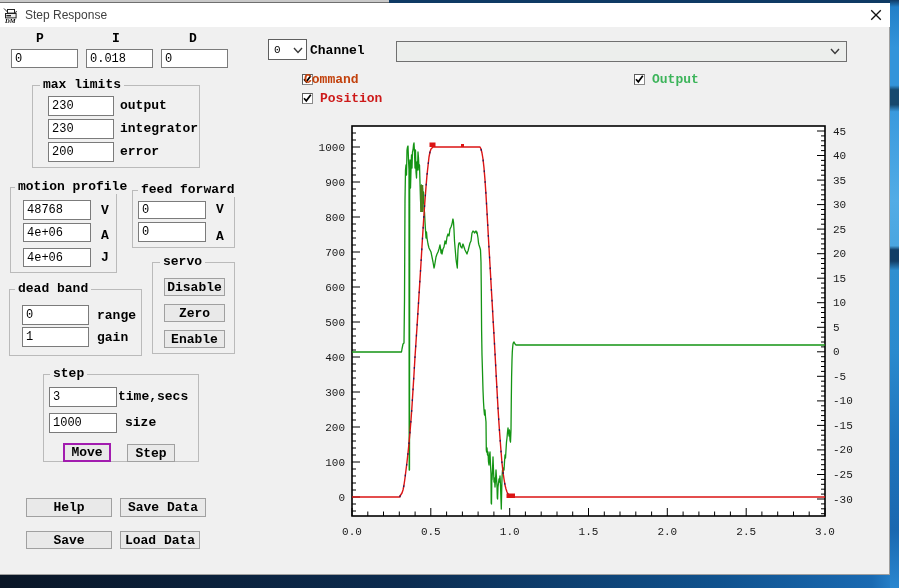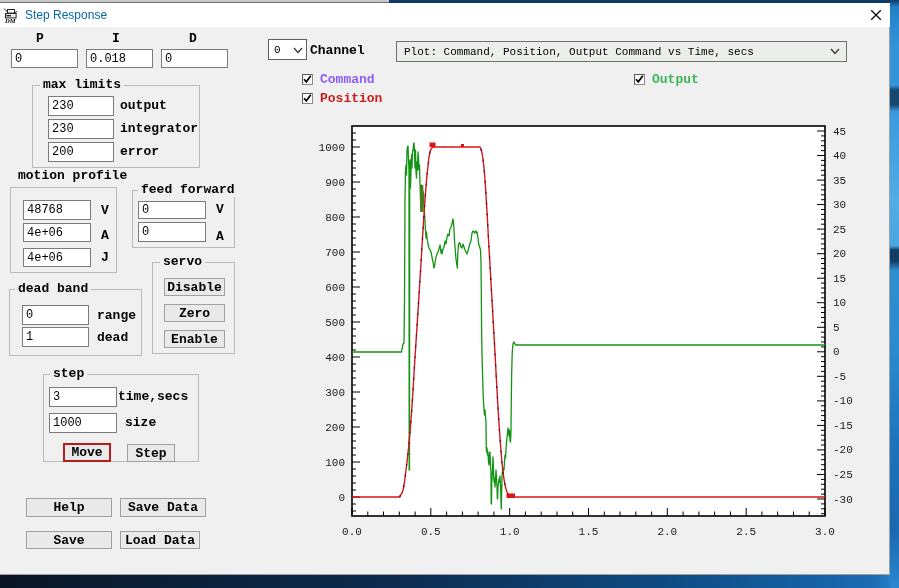--- a/index.html
+++ b/index.html
@@ -1,21 +1,21 @@
 <!DOCTYPE html>
 <html><head><meta charset="utf-8"><style>
 html,body{margin:0;padding:0}
 #scene{position:relative;width:899px;height:588px;overflow:hidden;background:#f0f0f0;font-family:"Liberation Mono",monospace}
 #scene *{box-sizing:border-box}
 .lab{position:absolute;font:bold 13px "Liberation Mono",monospace;color:#000;white-space:pre;line-height:14px}
 .glabel{position:absolute;font:bold 13px "Liberation Mono",monospace;color:#000;background:#f0f0f0;padding:0 3px;line-height:14px;white-space:pre}
 .entry{position:absolute;background:#fff;border:1px solid #7b7b7b;font:12px "Liberation Mono",monospace;color:#000;padding-left:3px;display:flex;align-items:center}
 .group{position:absolute;border:1px solid #bababa}
 .btn{position:absolute;background:#e9e9e9;border:1px solid #a0a0a0;font:bold 13px "Liberation Mono",monospace;color:#000;display:flex;align-items:center;justify-content:center}
-.bluebtn{border:2px solid #b91c1c}
+.bluebtn{border:2px solid #a21caf}
 .cb{position:absolute;width:11px;height:11px;background:#fff;border:1px solid #8a8a8a;border-top-color:#5c5c5c;border-left-color:#5c5c5c}
 .cb svg{position:absolute;left:-1px;top:-1px}
 </style></head><body>
 <div id="scene">
 
 <div style="position:absolute;left:0;top:0;width:899px;height:588px;background:linear-gradient(90deg,#0a1626 0%,#0c2c50 45%,#10528e 80%,#1a6ab2 97%,#2a87d0 100%)"></div>
 <div style="position:absolute;left:890px;top:0;width:9px;height:588px;background:linear-gradient(180deg,#0f3a64 0%,#2280c8 1.2%,#3394da 8%,#3394da 14.5%,#16486e 15.3%,#16486e 17.8%,#3a9ade 19%,#52ace6 34%,#4aa6e0 41.8%,#123e66 42.5%,#123e66 44.4%,#2e8fd0 46%,#2a8ace 60%,#1e74bc 75%,#1a68b0 90%,#2a87d0 100%)"></div>
 <div style="position:absolute;left:0;top:0;width:389px;height:3px;background:#c9c9c9;border-bottom:1px solid #6f6f6f"></div>
 <div style="position:absolute;left:389px;top:0;width:501px;height:4px;background:#0e3a64"></div>
 
@@ -23,41 +23,41 @@
 <div style="position:absolute;left:0;top:3px;width:890px;height:24px;background:#fff"></div>
 
 <svg style="position:absolute;left:3px;top:7px" width="15" height="16" viewBox="0 0 15 16">
 <rect x="4.5" y="2.5" width="7" height="3.6" fill="#fff" stroke="#222" stroke-width="1"></rect>
 <rect x="2.5" y="6.5" width="10.6" height="4.4" fill="#eee" stroke="#222" stroke-width="1"></rect>
 <line x1="3.4" y1="8.7" x2="8" y2="8.7" stroke="#222" stroke-width="1.4"></line>
 <line x1="1" y1="1.5" x2="4.5" y2="5" stroke="#222" stroke-width="1"></line>
 <line x1="12" y1="5.5" x2="14" y2="4.5" stroke="#222" stroke-width="1"></line>
 <text x="2" y="15.5" font-family="Liberation Serif,serif" font-style="italic" font-weight="bold" font-size="6.5" fill="#000">DM</text>
 </svg>
-<div style="position:absolute;left:25px;top:8px;font:12px 'Liberation Sans',sans-serif;color:#0369a1">Step Response</div>
+<div style="position:absolute;left:25px;top:8px;font:12px 'Liberation Sans',sans-serif;color:#404040">Step Response</div>
 <svg style="position:absolute;left:869px;top:8px" width="14" height="14" viewBox="0 0 14 14">
 <line x1="2.2" y1="2.2" x2="11.8" y2="11.8" stroke="#111" stroke-width="1.3"></line>
 <line x1="11.8" y1="2.2" x2="2.2" y2="11.8" stroke="#111" stroke-width="1.3"></line>
     </svg>
 <div class="lab" style="left:36px;top:32px">P</div>
 <div class="lab" style="left:112px;top:32px">I</div>
 <div class="lab" style="left:189px;top:32px">D</div>
 <div class="entry" style="left:11px;top:49px;width:67px;height:19px">0</div>
 <div class="entry" style="left:86px;top:49px;width:67px;height:19px">0.018</div>
 <div class="entry" style="left:161px;top:49px;width:67px;height:19px">0</div>
 <div class="group" style="left:32px;top:85px;width:168px;height:83px"></div>
 <div class="glabel" style="left:40px;top:78px">max limits</div>
 <div class="entry" style="left:48px;top:96px;width:66px;height:20px">230</div>
 <div class="lab" style="left:120px;top:99px">output</div>
 <div class="entry" style="left:48px;top:119px;width:66px;height:20px">230</div>
 <div class="lab" style="left:120px;top:122px">integrator</div>
 <div class="entry" style="left:48px;top:142px;width:66px;height:20px">200</div>
 <div class="lab" style="left:120px;top:145px">error</div>
 <div class="group" style="left:10px;top:187px;width:107px;height:86px"></div>
-<div class="glabel" style="left:15px;top:169px">motion profile</div>
+<div class="glabel" style="left:15px;top:180px">motion profile</div>
 <div class="entry" style="left:23px;top:200px;width:68px;height:20px">48768</div>
 <div class="lab" style="left:101px;top:204px">V</div>
 <div class="entry" style="left:23px;top:223px;width:68px;height:19px">4e+06</div>
 <div class="lab" style="left:101px;top:229px">A</div>
 <div class="entry" style="left:23px;top:248px;width:68px;height:19px">4e+06</div>
 <div class="lab" style="left:101px;top:251px">J</div>
 <div class="group" style="left:132px;top:190px;width:103px;height:58px"></div>
 <div class="glabel" style="left:138px;top:183px">feed forward</div>
 <div class="entry" style="left:138px;top:201px;width:68px;height:18px">0</div>
 <div class="lab" style="left:216px;top:203px">V</div>
@@ -66,50 +66,49 @@
 <div class="group" style="left:152px;top:262px;width:83px;height:92px"></div>
 <div class="glabel" style="left:160px;top:255px">servo</div>
 <div class="btn" style="left:164px;top:278px;width:61px;height:18px">Disable</div>
 <div class="btn" style="left:164px;top:304px;width:61px;height:18px">Zero</div>
 <div class="btn" style="left:164px;top:330px;width:61px;height:18px">Enable</div>
 <div class="group" style="left:9px;top:289px;width:133px;height:67px"></div>
 <div class="glabel" style="left:15px;top:282px">dead band</div>
 <div class="entry" style="left:22px;top:305px;width:67px;height:20px">0</div>
 <div class="lab" style="left:97px;top:309px">range</div>
 <div class="entry" style="left:22px;top:327px;width:67px;height:20px">1</div>
-<div class="lab" style="left:97px;top:331px">dead</div>
+<div class="lab" style="left:97px;top:331px">gain</div>
 <div class="group" style="left:43px;top:374px;width:156px;height:88px"></div>
 <div class="glabel" style="left:50px;top:367px">step</div>
 <div class="entry" style="left:49px;top:387px;width:68px;height:20px">3</div>
 <div class="lab" style="left:118px;top:390px">time,secs</div>
 <div class="entry" style="left:49px;top:413px;width:68px;height:20px">1000</div>
 <div class="lab" style="left:125px;top:416px">size</div>
 <div class="btn bluebtn" style="left:63px;top:443px;width:48px;height:19px">Move</div>
 <div class="btn" style="left:127px;top:444px;width:48px;height:18px">Step</div>
 <div class="btn" style="left:26px;top:498px;width:86px;height:19px">Help</div>
 <div class="btn" style="left:120px;top:498px;width:86px;height:19px">Save Data</div>
 <div class="btn" style="left:26px;top:531px;width:86px;height:18px">Save</div>
 <div class="btn" style="left:120px;top:531px;width:80px;height:18px">Load Data</div>
 <div style="position:absolute;left:268px;top:39px;width:39px;height:21px;background:#fff;border:1px solid #5f5f5f"></div>
 <div style="position:absolute;left:274px;top:44px;font:11px 'Liberation Mono',monospace;color:#000">0</div>
 <svg style="position:absolute;left:293px;top:47px" width="10" height="7" viewBox="0 0 10 7">
       <polyline points="1,1 5,5.5 9,1" fill="none" stroke="#3a3a3a" stroke-width="1.4"></polyline>
     </svg>
 <div class="lab" style="left:310px;top:44px">Channel</div>
 <div style="position:absolute;left:396px;top:41px;width:451px;height:21px;background:#eceeec;border:1px solid #707070"></div>
-<div style="position:absolute;left:404px;top:46px;font:11px 'Liberation Mono',monospace;color:#000;white-space:pre">Plot: Command, Position, Output Command vs Time, secs</div>
 <svg style="position:absolute;left:830px;top:48px" width="10" height="7" viewBox="0 0 10 7">
       <polyline points="1,1 5,5.5 9,1" fill="none" stroke="#3a3a3a" stroke-width="1.4"></polyline>
     </svg>
 <div class="cb" style="left:302px;top:74px">
       <svg width="11" height="11" viewBox="0 0 11 11">
         <polyline points="2,5.2 4.3,7.8 8.8,1.8" fill="none" stroke="#000" stroke-width="1.7"></polyline>
       </svg>
     </div>
-<div class="lab" style="left:320px;top:73px;color:#8b5cf6">Command</div>
+<div class="lab" style="left:304px;top:73px;color:#c2410c">Command</div>
 <div class="cb" style="left:302px;top:93px">
       <svg width="11" height="11" viewBox="0 0 11 11">
         <polyline points="2,5.2 4.3,7.8 8.8,1.8" fill="none" stroke="#000" stroke-width="1.7"></polyline>
       </svg>
     </div>
 <div class="lab" style="left:320px;top:92px;color:#cd1a1a">Position</div>
 <div class="cb" style="left:634px;top:74px">
       <svg width="11" height="11" viewBox="0 0 11 11">
         <polyline points="2,5.2 4.3,7.8 8.8,1.8" fill="none" stroke="#000" stroke-width="1.7"></polyline>
       </svg>

